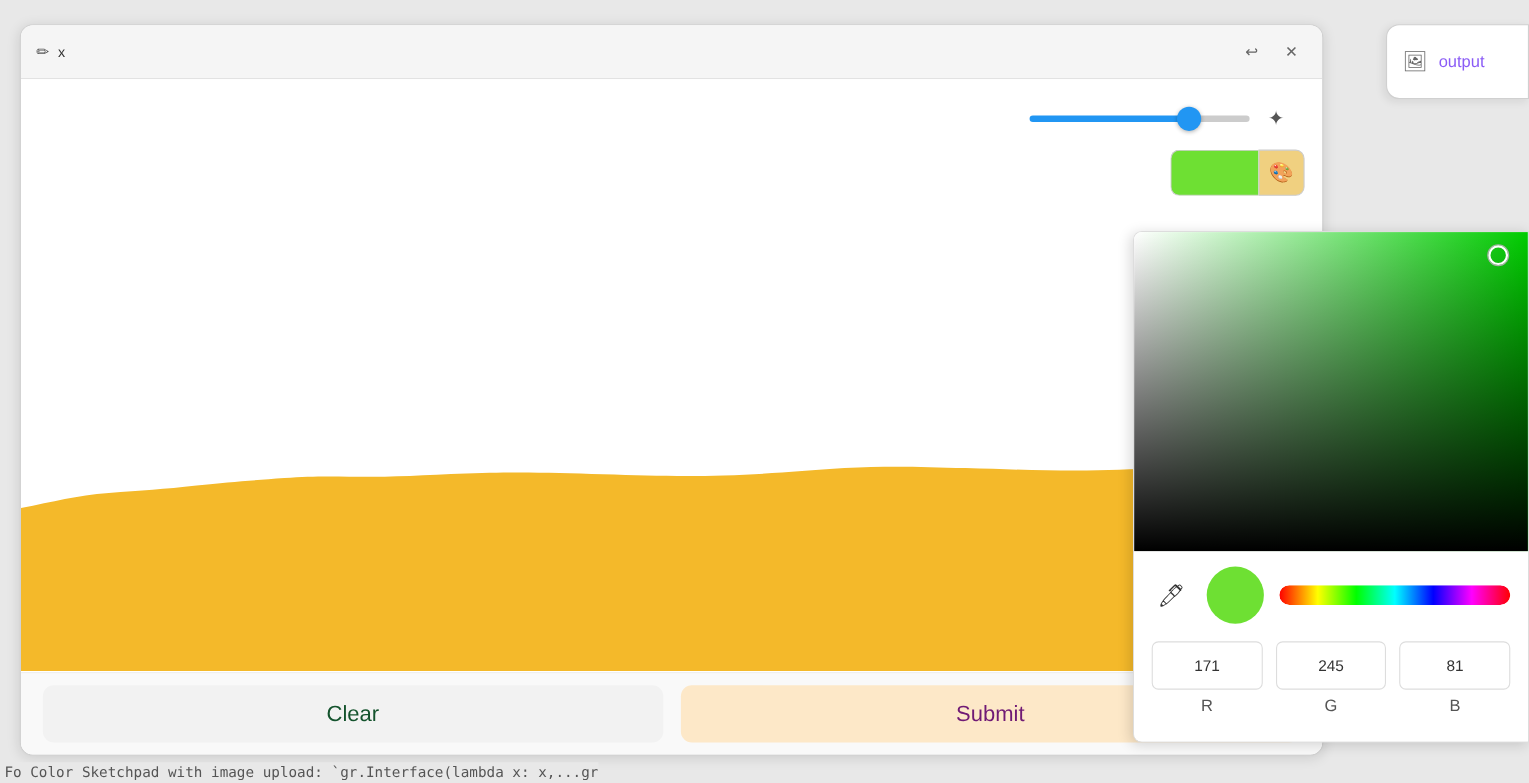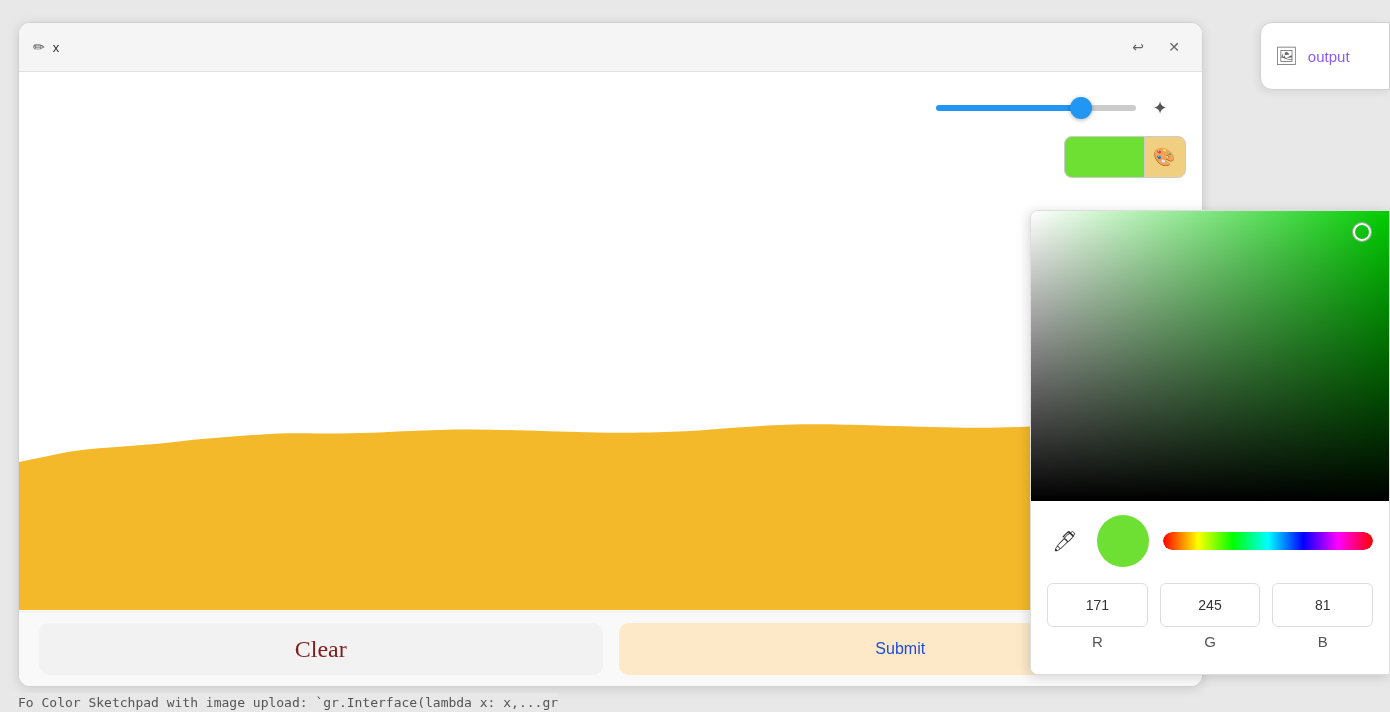--- a/index.html
+++ b/index.html
@@ -160,35 +160,34 @@
       background: #f9f9f9;
       border-top: 1px solid #eee;
     }
 
     .clear-btn {
       flex: 1;
       height: 52px;
       background: #f2f2f2;
       border: none;
       border-radius: 10px;
-      font-size: 24px;
-      color: #7f1d1d;
+      font-size: 20px;
+      color: #14532d;
       cursor: pointer;
       font-weight: 400;
-      font-family: Liberation Serif, serif;
     }
 
     .submit-btn {
       flex: 1;
       height: 52px;
       background: #fde8c8;
       border: none;
       border-radius: 10px;
-      font-size: 16px;
-      color: #1d4ed8;
+      font-size: 20px;
+      color: #701a75;
       cursor: pointer;
       font-weight: 400;
     }
 
     
     .window-controls {
       display: flex;
       align-items: center;
       gap: 8px;
       margin-left: auto;
@@ -353,21 +352,21 @@
     .output-label {
       font-size: 15px;
       color: #8b5cf6;
       font-weight: 500;
     }
 
     
     .bottom-text {
       position: absolute;
       bottom: 0;
-      left: 18px;
+      left: 4px;
       font-size: 13px;
       color: #555;
       font-family: monospace;
       background: #e8e8e8;
       padding: 2px 0;
     }
   </style>
 </head>
 <body>
 

